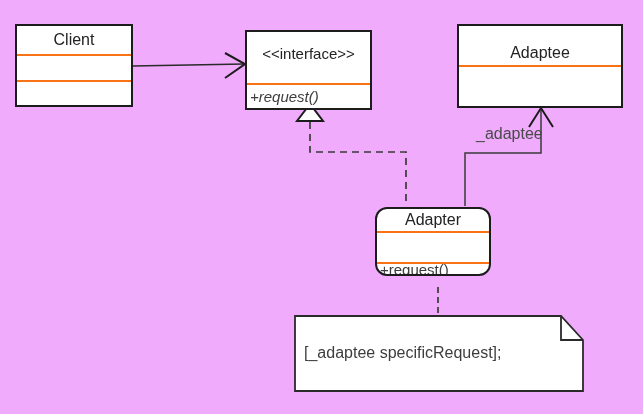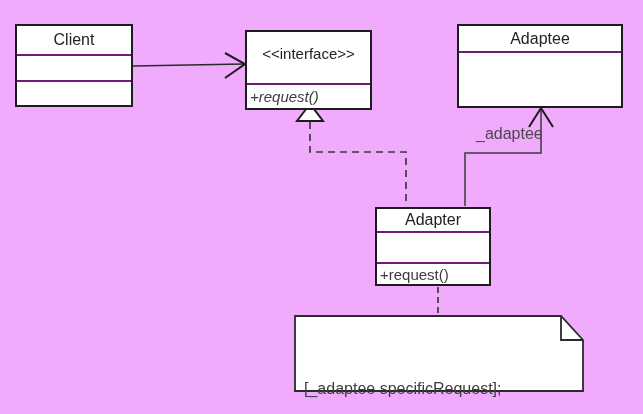--- a/index.html
+++ b/index.html
@@ -16,21 +16,21 @@
     box-sizing:border-box;
     border:2px solid #1c1c1c;
     background:#ffffff;
     display:flex;flex-direction:column;
   }
   .compartment{
     box-sizing:border-box;
     display:flex;align-items:center;justify-content:center;
     overflow:hidden;
   }
-  .compartment + .compartment{border-top:2px solid #701a75;}
+  .compartment + .compartment{border-top:2px solid #f97316;}
   .compartment.title{
     flex-direction:column;
     font-size:16px;color:#222;
     line-height:20px;
     text-align:center;
   }
   .compartment.methods{
     justify-content:flex-start;
     padding-left:3px;
     font-size:15px;color:#3d3d3d;
@@ -90,27 +90,27 @@
   </div>
 
   <div class="uml-class" style="left:245px;top:30px;width:127px;height:80px;gap:8px;">
     <div class="compartment title" style="height:43px;">
       <span class="stereotype">&lt;&lt;interface&gt;&gt;</span>
     </div>
     <div class="compartment methods grow italic">+request()</div>
   </div>
 
   <div class="uml-class" style="left:457px;top:24px;width:166px;height:84px;">
-    <div class="compartment title" style="height:25px;">Adaptee</div>
+    <div class="compartment title" style="height:25px;margin-top:14px;">Adaptee</div>
     <div class="compartment empty" style="height:30px;flex:none;"></div>
   </div>
 
-  <div class="uml-class" style="left:375px;top:207px;width:116px;height:79px;">
+  <div class="uml-class" style="left:375px;top:207px;width:116px;height:69px;border-radius:12px;">
     <div class="compartment title" style="height:22px;">Adapter</div>
     <div class="compartment empty" style="height:31px;flex:none;"></div>
     <div class="compartment methods grow">+request()</div>
   </div>
 
   <div class="edge-label" style="left:456px;top:125px;margin-left:20px;">_adaptee</div>
 
-  <div class="note-text" style="left:304px;top:344px;margin-top:36px;">[_adaptee specificRequest];</div>
+  <div class="note-text" style="left:304px;top:344px;">[_adaptee specificRequest];</div>
 
 </div>
 
 </body></html>

